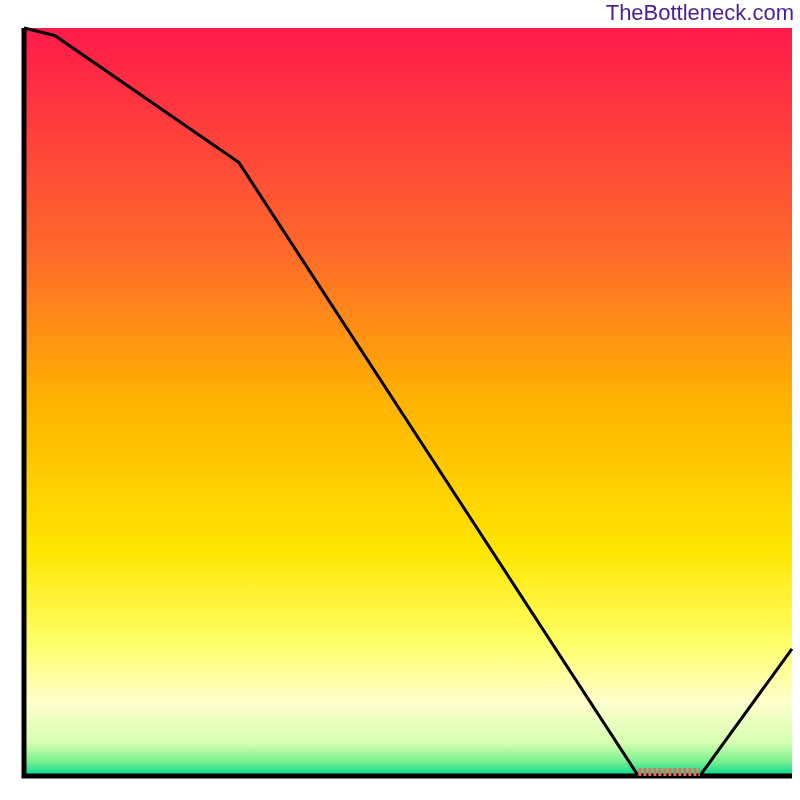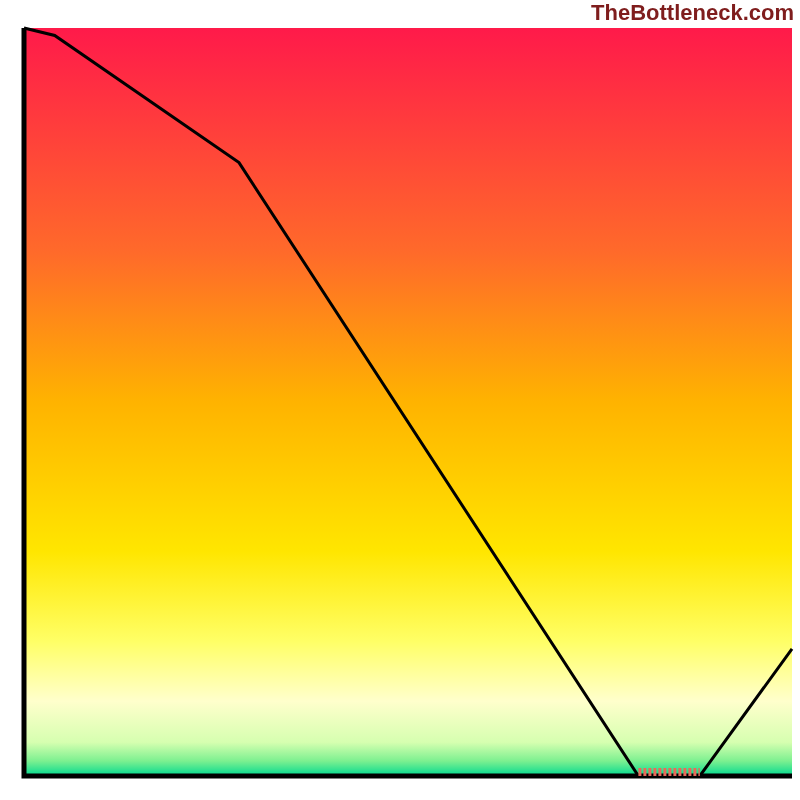--- a/index.html
+++ b/index.html
@@ -14,22 +14,22 @@
   .wrapper {
     position: relative;
     width: 800px;
     height: 800px;
   }
   .attribution {
     position: absolute;
     top: 0;
     right: 6px;
     font-size: 22px;
-    font-weight: bold;
-    color: #7f1d1d;
+    font-weight: normal;
+    color: #4c1d95;
   }
   svg {
     display: block;
   }
 </style>
 </head>
 <body>
 
 <div class="wrapper">
   <div class="attribution">TheBottleneck.com</div>

